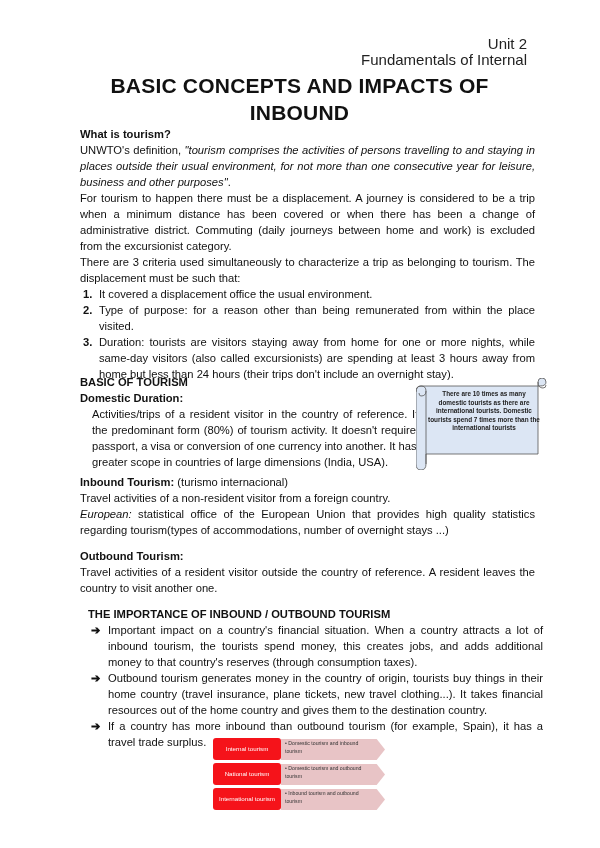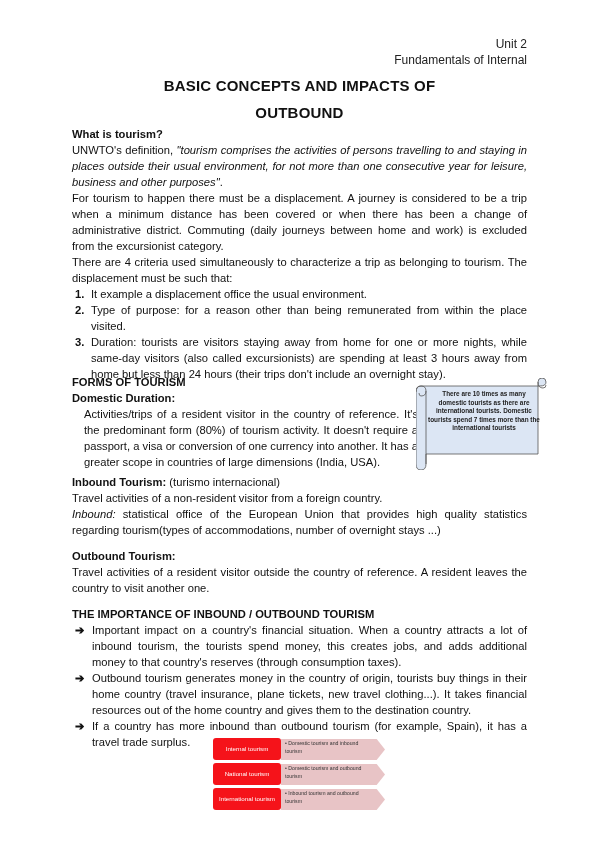--- a/index.html
+++ b/index.html
@@ -7,28 +7,28 @@
     body {
       font-family: "Liberation Sans", sans-serif;
       color: #111;
       position: relative;
       overflow: hidden;
       font-size: 11.2px;
       line-height: 16px;
     }
     .header-right {
       position: absolute; right: 73px; top: 36px; text-align: right;
-      font-size: 12px; line-height: 16px; color: #222;
+      font-size: 15px; line-height: 16px; color: #222;
     }
     .title {
       position: absolute; left: 72px; top: 72px; width: 455px;
-      text-align: center; font-weight: bold; font-size: 15px; line-height: 27px;
+      text-align: center; font-weight: bold; font-size: 21px; line-height: 27px;
       letter-spacing: 0.2px;
     }
-    .block { position: absolute; left: 72px; width: 455px; text-align: justify; }
+    .block { position: absolute; left: 80px; width: 455px; text-align: justify; }
     .bold { font-weight: normal; }
     .ital { font-style: italic; }
     .h { font-weight: bold; }
     ol.criteria { list-style: none; }
     ol.criteria li { position: relative; padding-left: 19px; text-align: justify; }
     ol.criteria li .num { position: absolute; left: 3px; top: 0; font-weight: bold; }
     ul.arrows { list-style: none; }
     ul.arrows li { position: relative; padding-left: 20px; text-align: justify; }
     ul.arrows li .arr { position: absolute; left: 3px; top: 0; font-weight: bold; }
     .narrow { width: 334px; margin-left: 12px; }
@@ -62,63 +62,63 @@
 </head>
 <body>
 
 <div class="header-right">
   <div>Unit 2</div>
   <div>Fundamentals of Internal</div>
 </div>
 
 <div class="title">
   <div>BASIC CONCEPTS AND IMPACTS OF</div>
-  <div>OUTBOUND</div>
+  <div>INBOUND</div>
 </div>
 
 <div class="block" style="top:126px;">
   <div class="h">What is tourism?</div>
   <div><span>UNWTO's definition, </span><span class="ital">"tourism comprises the activities of persons travelling to and staying in places outside their usual environment, for not more than one consecutive year for leisure, business and other purposes"</span><span>.</span></div>
   <div>For tourism to happen there must be a displacement. A journey is considered to be a trip when a minimum distance has been covered or when there has been a change of administrative district. Commuting (daily journeys between home and work) is excluded from the excursionist category.</div>
-  <div>There are 4 criteria used simultaneously to characterize a trip as belonging to tourism. The displacement must be such that:</div>
+  <div>There are 3 criteria used simultaneously to characterize a trip as belonging to tourism. The displacement must be such that:</div>
   <ol class="criteria">
-    <li><span class="num">1.</span><span>It example a </span><span class="bold">displacement</span><span> office the usual environment.</span></li>
+    <li><span class="num">1.</span><span>It covered a </span><span class="bold">displacement</span><span> office the usual environment.</span></li>
     <li><span class="num">2.</span><span></span><span class="bold">Type of purpose</span><span>: for a reason other than being remunerated from within the place visited.</span></li>
     <li><span class="num">3.</span><span></span><span class="bold">Duration</span><span>: tourists are visitors staying away from home for one or more nights, while same-day visitors (also called excursionists) are spending at least 3 hours away from home but less than 24 hours (their trips don't include an overnight stay).</span></li>
   </ol>
 </div>
 
 <div class="block" style="top:374px;">
-  <div class="h">FORMS OF TOURISM</div>
+  <div class="h">BASIC OF TOURISM</div>
   <div class="h">Domestic Duration:</div>
   <div class="narrow" style="text-align:justify;">Activities/trips of a resident visitor in the country of reference. It's the predominant form (80%) of tourism activity. It doesn't require a passport, a visa or conversion of one currency into another. It has a greater scope in countries of large dimensions (India, USA).</div>
 </div>
 
 <div class="scroll">
   <svg width="132" height="92" viewBox="0 0 132 92">
     <path d="M10 8 L124 8 Q130 8 130 4 Q130 0 126 0 Q122 0 122 4 L122 76 L10 76 L10 86 Q10 92 5 92 Q0 92 0 86 L0 14 Q0 8 5 8 Z" fill="#dce6f4" stroke="#555" stroke-width="0.8"></path>
     <path d="M0 14 Q0 8 5 8 Q10 8 10 13 Q10 18 5 18 Q3 18 3 15" fill="none" stroke="#555" stroke-width="0.8"></path>
     <path d="M122 4 Q122 10 127 10 Q130 10 130 7" fill="none" stroke="#555" stroke-width="0.8"></path>
     <path d="M10 13 L10 86" fill="none" stroke="#555" stroke-width="0.8"></path>
   </svg>
   <div class="scroll-text">There are 10 times as many domestic tourists as there are international tourists. Domestic tourists spend 7 times more than the international tourists</div>
 </div>
 
 <div class="block" style="top:474px;">
   <div><span class="h">Inbound Tourism:</span><span> (turismo internacional)</span></div>
   <div>Travel activities of a non-resident visitor from a foreign country.</div>
-  <div><span class="ital">Inbound:</span><span> statistical office of the European Union that provides high quality statistics regarding tourism(types of accommodations, number of overnight stays ...)</span></div>
+  <div><span class="ital">European:</span><span> statistical office of the European Union that provides high quality statistics regarding tourism(types of accommodations, number of overnight stays ...)</span></div>
 </div>
 
 <div class="block" style="top:548px;">
   <div class="h">Outbound Tourism:</div>
   <div>Travel activities of a resident visitor outside the country of reference. A resident leaves the country to visit another one.</div>
 </div>
 
-<div class="block" style="top:606px;">
+<div class="block" style="top:606px;margin-left:8px;">
   <div class="h">THE IMPORTANCE OF INBOUND / OUTBOUND TOURISM</div>
   <ul class="arrows">
     <li><span class="arr">➔</span><span>Important impact on a country's financial situation. When a country attracts a lot of inbound tourism, the tourists spend money, this creates jobs, and adds additional money to that country's reserves (through consumption taxes).</span></li>
     <li><span class="arr">➔</span><span>Outbound tourism generates money in the country of origin, tourists buy things in their home country (travel insurance, plane tickets, new travel clothing...). It takes financial resources out of the home country and gives them to the destination country.</span></li>
     <li><span class="arr">➔</span><span>If a country has more inbound than outbound tourism (for example, Spain), it has a travel trade surplus.</span></li>
   </ul>
 </div>
 
 <div class="diagram">
   <div class="drow" style="top:0px;">

